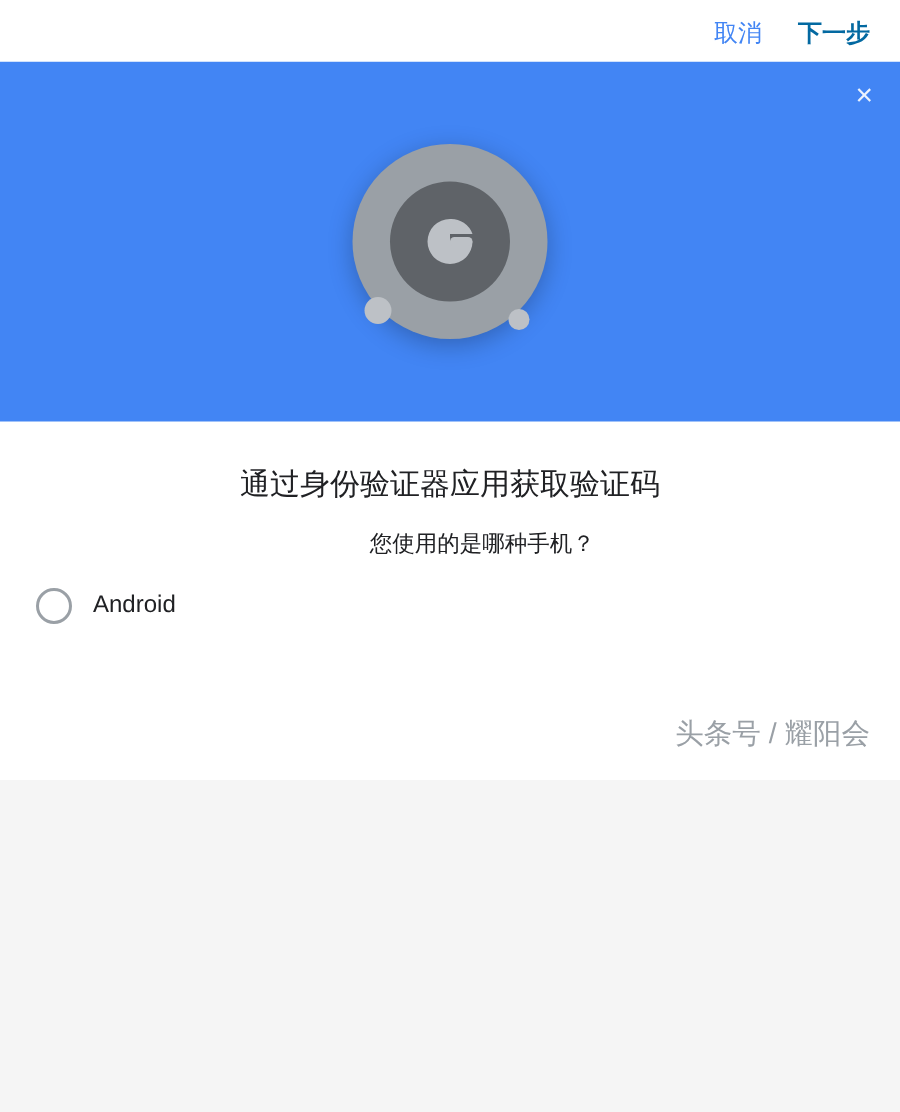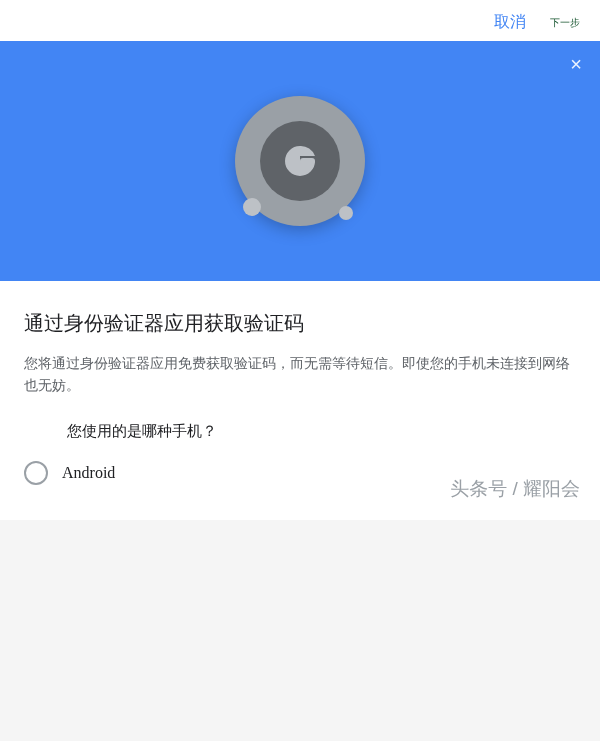--- a/index.html
+++ b/index.html
@@ -17,43 +17,44 @@
       position: relative;
     }
 
     .page-container {
       width: 600px;
       height: 520px;
       background: #fff;
       display: flex;
       flex-direction: column;
       position: relative;
+      text-align: center;
     }
 
     
     .top-bar {
       display: flex;
       justify-content: flex-end;
       align-items: center;
       padding: 12px 20px 8px;
       gap: 24px;
       background: #fff;
       z-index: 10;
     }
 
     .top-bar-cancel {
       color: #4285f4;
       font-size: 16px;
       cursor: pointer;
     }
 
     .top-bar-next {
-      color: #14532d;
-      font-size: 10px;
-      font-weight: 400;
+      color: #0369a1;
+      font-size: 16px;
+      font-weight: 700;
       cursor: pointer;
     }
 
     
     .header-section {
       background: #4285f4;
       width: 100%;
       height: 240px;
       display: flex;
       flex-direction: column;
@@ -119,21 +120,20 @@
       border-radius: 50%;
       background: #bdc1c6;
       bottom: 6px;
       right: 12px;
     }
 
     
     .content-section {
       padding: 28px 24px 24px;
       flex: 1;
-      font-family: Liberation Serif, serif;
     }
 
     .content-title {
       font-size: 20px;
       font-weight: 500;
       color: #202124;
       margin-bottom: 16px;
       line-height: 1.4;
     }
 
@@ -232,21 +232,20 @@
         <div class="dot-tl"></div>
         <div class="dot-br"></div>
       </div>
     </div>
   </div>
 
   <div class="content-section">
 
     <div class="content-title">通过身份验证器应用获取验证码</div>
 
-    <div class="content-desc">您将通过身份验证器应用免费获取验证码，而无需等待短信。即使您的手机未连接到网络也无妨。</div>
 
     <div class="phone-question">您使用的是哪种手机？</div>
 
     <div class="radio-group">
 
       <div class="radio-item">
         <div class="radio-circle"></div>
         <span class="radio-label">Android</span>
       </div>
 

